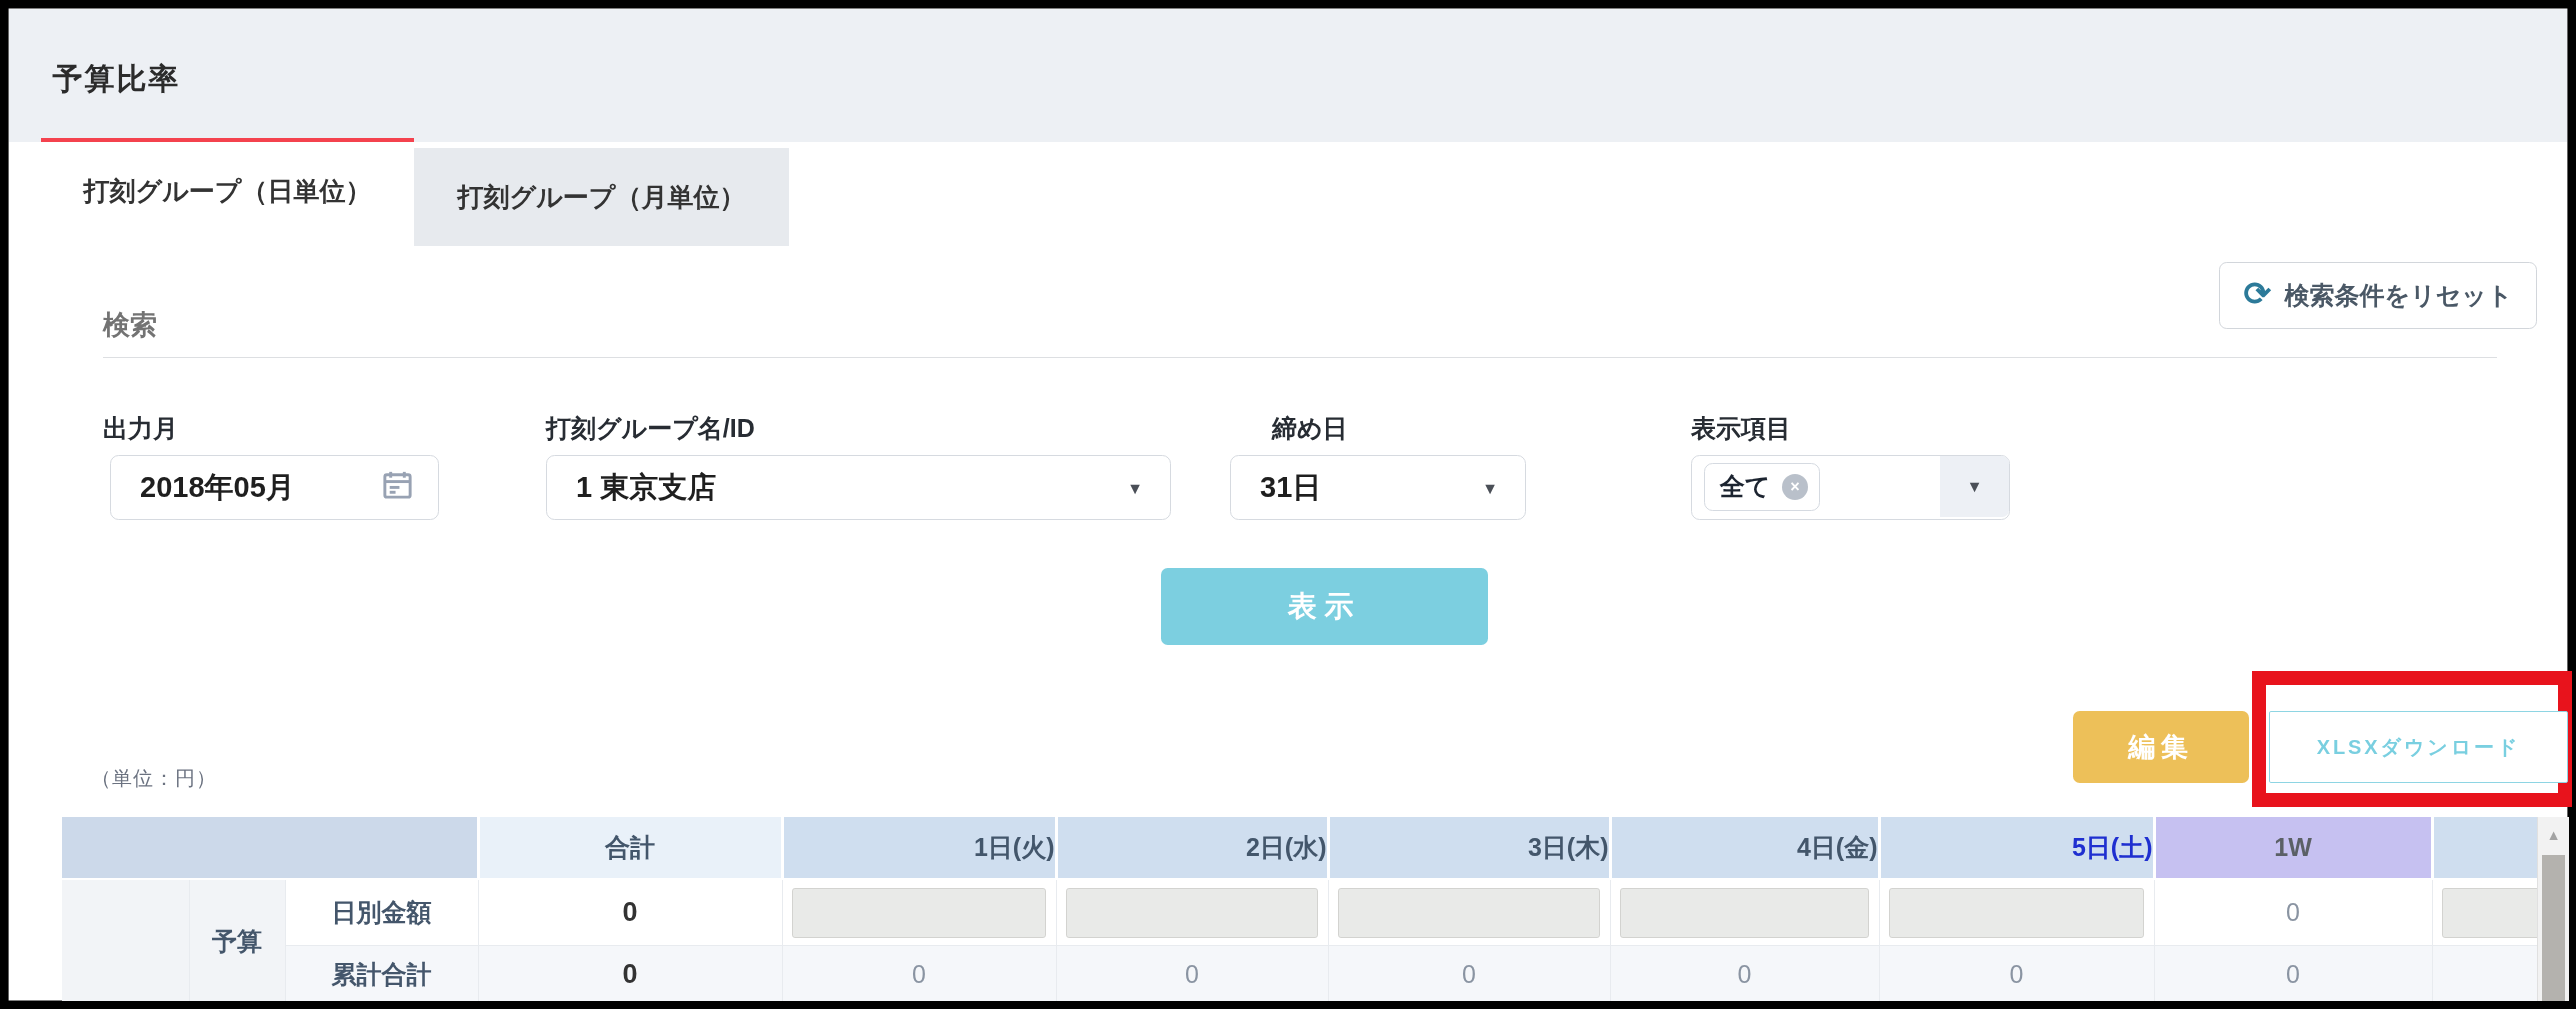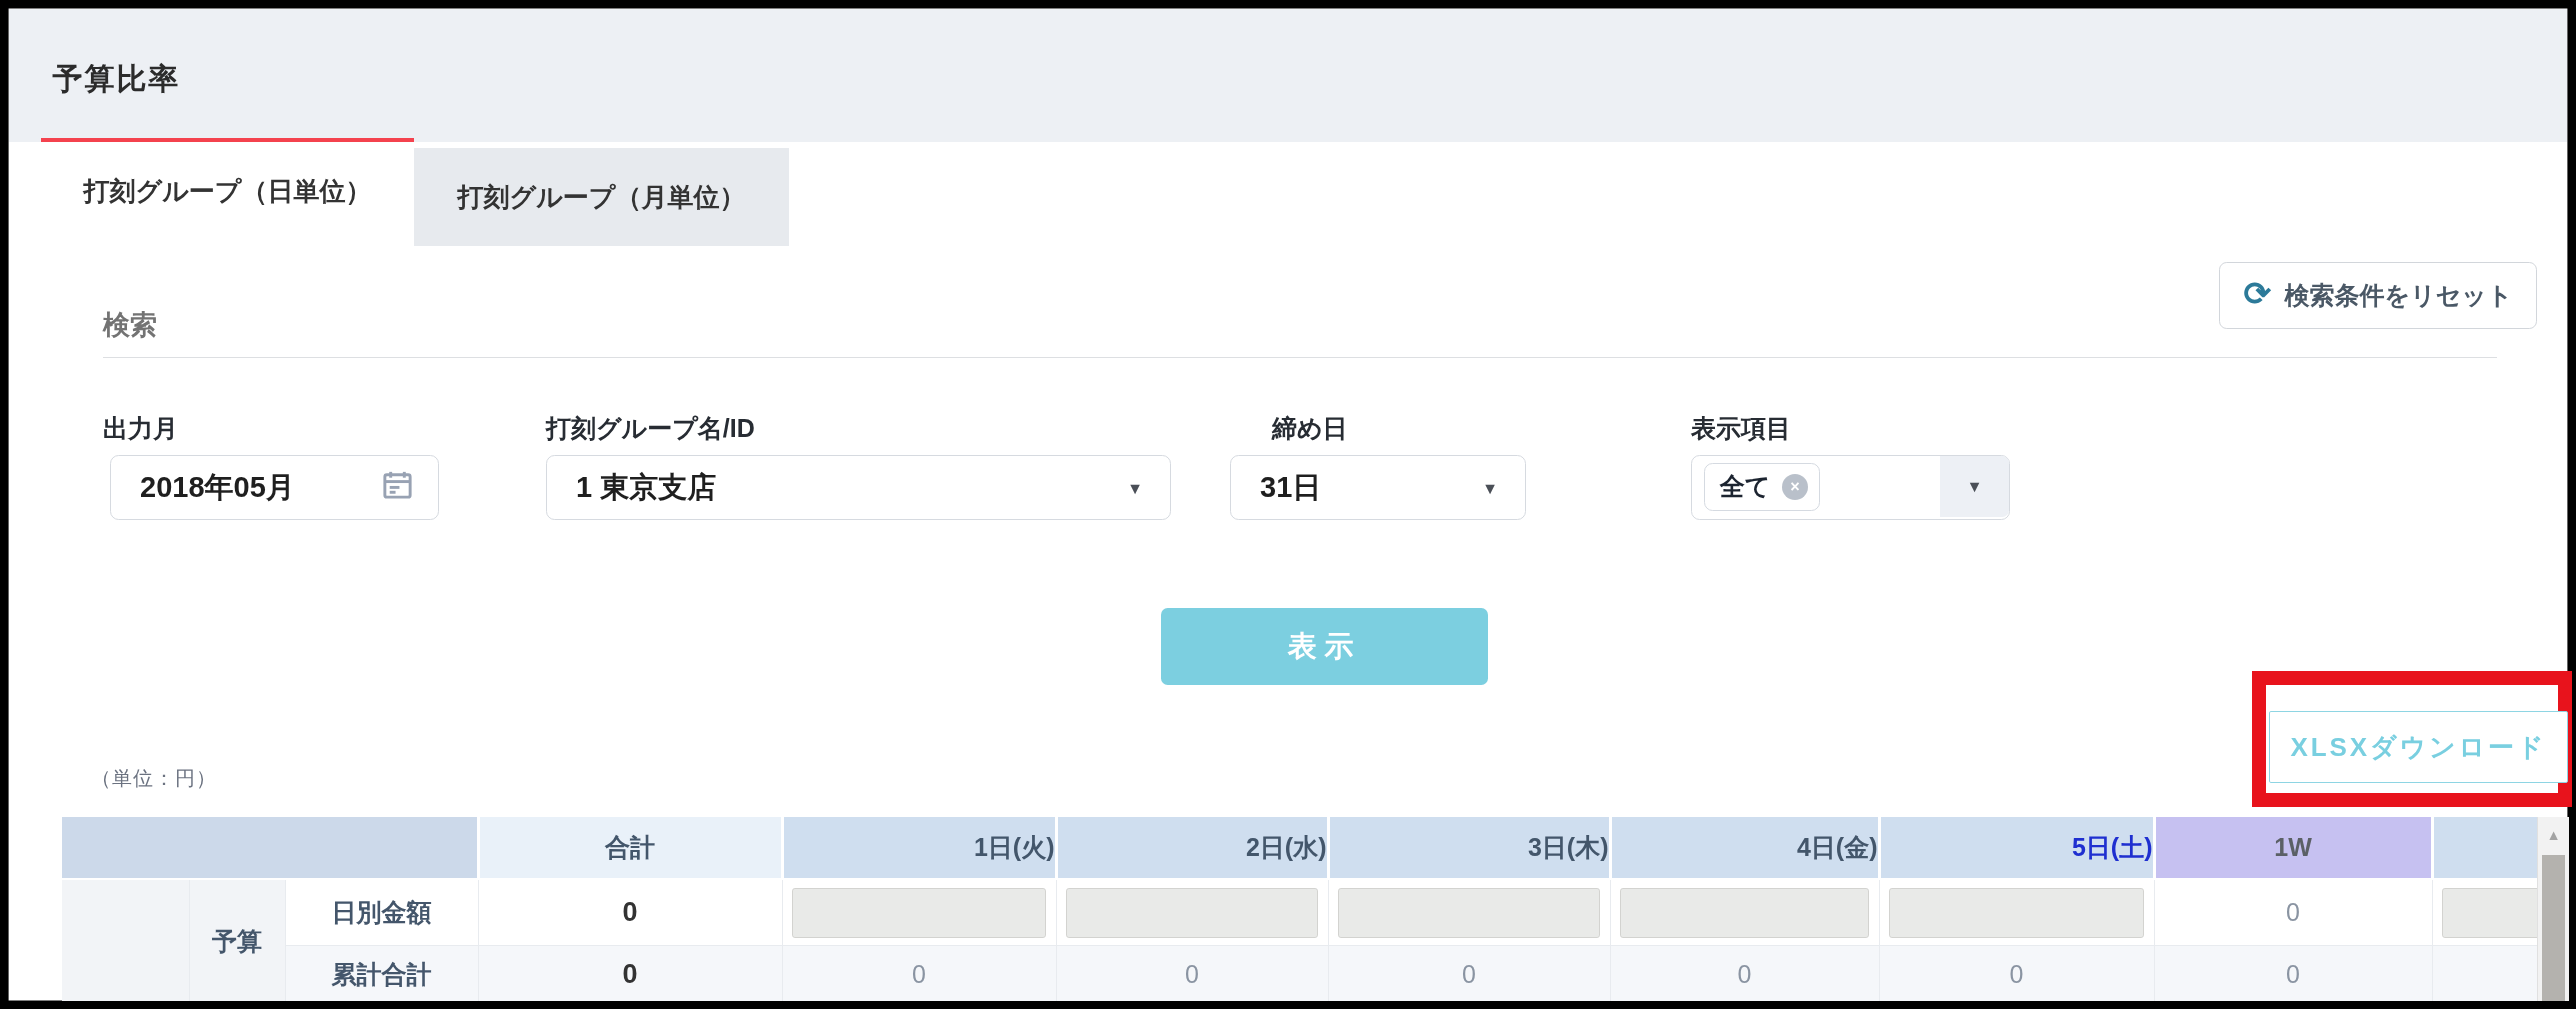--- a/index.html
+++ b/index.html
@@ -38,30 +38,30 @@
                       border-radius:0 6.7px 6.7px 0; display:flex; align-items:center; justify-content:center;
                       font-size:16.3px; color:#4a4f57; }
   .chip { position:absolute; left:11.5px; top:6.7px; height:48px; padding:0 11.5px 0 15.3px; background:#fff;
           border:1.9px solid #d5dae1; border-radius:8.6px; display:flex; align-items:center; gap:11.5px;
           font-size:25px; font-weight:bold; color:#1c2430; }
   .chip-x { width:26px; height:26px; border-radius:50%; background:#b9c0ca; color:#fff; font-size:16.3px; font-weight:bold;
             display:flex; align-items:center; justify-content:center; cursor:pointer; }
 
   .show-btn { position:absolute; left:1161px; top:568px; width:327px; height:77px; background:#7ccfe0; border:none;
               border-radius:6.7px; color:#fff; font-size:29px; font-weight:bold; letter-spacing:7.7px; cursor:pointer;
-              display:flex; align-items:center; justify-content:center; font-family:inherit;margin-top:40px; }
+              display:flex; align-items:center; justify-content:center; font-family:inherit; }
 
   
   .unit-note { position:absolute; left:91px; top:765px; font-size:20px; color:#6b7280; letter-spacing:1px; }
   .edit-btn { position:absolute; left:2073px; top:711px; width:176px; height:72px; background:#edc059; border:none;
               border-radius:6.7px; color:#fff; font-size:27px; font-weight:bold; letter-spacing:5.8px; cursor:pointer;
               display:flex; align-items:center; justify-content:center; font-family:inherit; }
   .red-box { position:absolute; left:2252px; top:671px; width:320px; height:136px; border:14.4px solid #e8131c; background:#fff; }
   .xlsx-btn { position:absolute; left:2269px; top:711px; width:299px; height:72px; background:#fff;
-              border:1.9px solid #8ed5e3; border-radius:1.9px; color:#79cfe0; font-size:26px; font-weight:bold;
+              border:1.9px solid #8ed5e3; border-radius:1.9px; color:#79cfe0; font-size:20px; font-weight:bold;
               letter-spacing:2.9px; cursor:pointer; display:flex; align-items:center; justify-content:center; font-family:inherit; }
 
   
   .table-wrap { position:absolute; left:62px; top:817px; width:2492px; height:184px; overflow:hidden; }
   table { border-collapse:collapse; table-layout:fixed; width:2499px; }
   th { height:62px; font-size:25px; font-weight:bold; color:#43566b; text-align:center; vertical-align:middle;
        border-right:3.8px solid #fff; border-bottom:2.9px solid #fff; }
   .h-label { background:#ccd9ea; }
   .h-total { background:#e9f1f9; }
   .h-day { background:#cfdeef;text-align:right; }
@@ -140,20 +140,21 @@
     <div class="multi-arrow-zone">▼</div>
     <div class="chip">
       <span>全て</span>
       <span class="chip-x">×</span>
     </div>
   </div>
 
   <button class="show-btn">表示</button>
 
   <div class="unit-note">（単位：円）</div>
+  <button class="edit-btn">編集</button>
   <div class="red-box"></div>
   <button class="xlsx-btn">XLSXダウンロード</button>
 
   <div class="table-wrap">
     <table>
       <colgroup>
         <col style="width:127px">
           <col style="width:96px">
           <col style="width:193px">
           <col style="width:304px">

